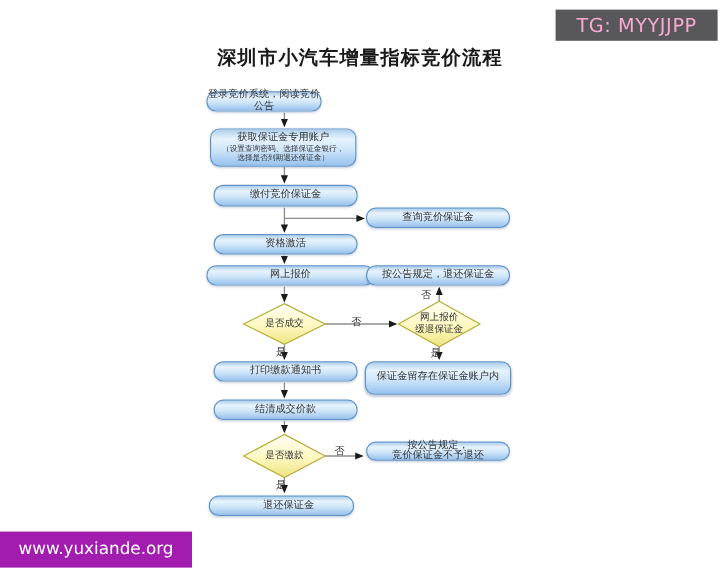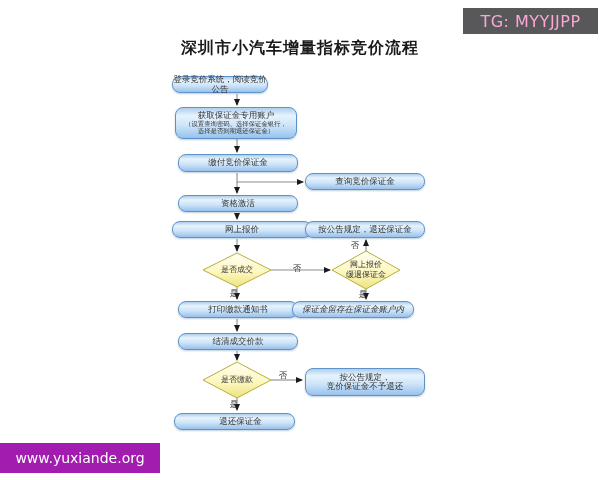--- a/index.html
+++ b/index.html
@@ -25,24 +25,24 @@
   .box-main{font-size:8.5px;color:#333333;}
   .box-sub{font-size:6.5px;color:#333333;transform:scale(.98);white-space:nowrap;}
 
   .n-login        {left:172px;top:76px; width:96px;height:17px;}
   .n-account      {left:175px;top:107px;width:122px;height:32px;}
   .n-pay          {left:178px;top:154px;width:120px;height:18px;}
   .n-query        {left:305px;top:173px;width:120px;height:17px;}
   .n-activate     {left:178px;top:195px;width:120px;height:17px;}
   .n-bid          {left:172px;top:221px;width:140px;height:17px;}
   .n-refundrule   {left:305px;top:221px;width:120px;height:17px;}
-  .n-keep         {left:292px;top:301px;width:122px;height:17px;font-style:italic;}
+  .n-keep         {left:304px;top:301px;width:122px;height:28px;}
   .n-print        {left:178px;top:301px;width:120px;height:17px;}
   .n-settle       {left:178px;top:333px;width:120px;height:17px;}
-  .n-norefund     {left:305px;top:368px;width:120px;height:28px;}
+  .n-norefund     {left:305px;top:368px;width:120px;height:16px;}
   .n-refund       {left:174px;top:413px;width:121px;height:17px;padding-left:12px;}
 
   .dlabel{
     position:absolute;display:flex;align-items:center;justify-content:center;
     text-align:center;font-size:8px;color:#333333;line-height:1.2;
   }
   .d1-label{left:203px;top:253px;width:68px;height:34px;}
   .dr-label{left:332px;top:251px;width:68px;height:38px;}
   .d2-label{left:203px;top:362px;width:68px;height:36px;}
 

